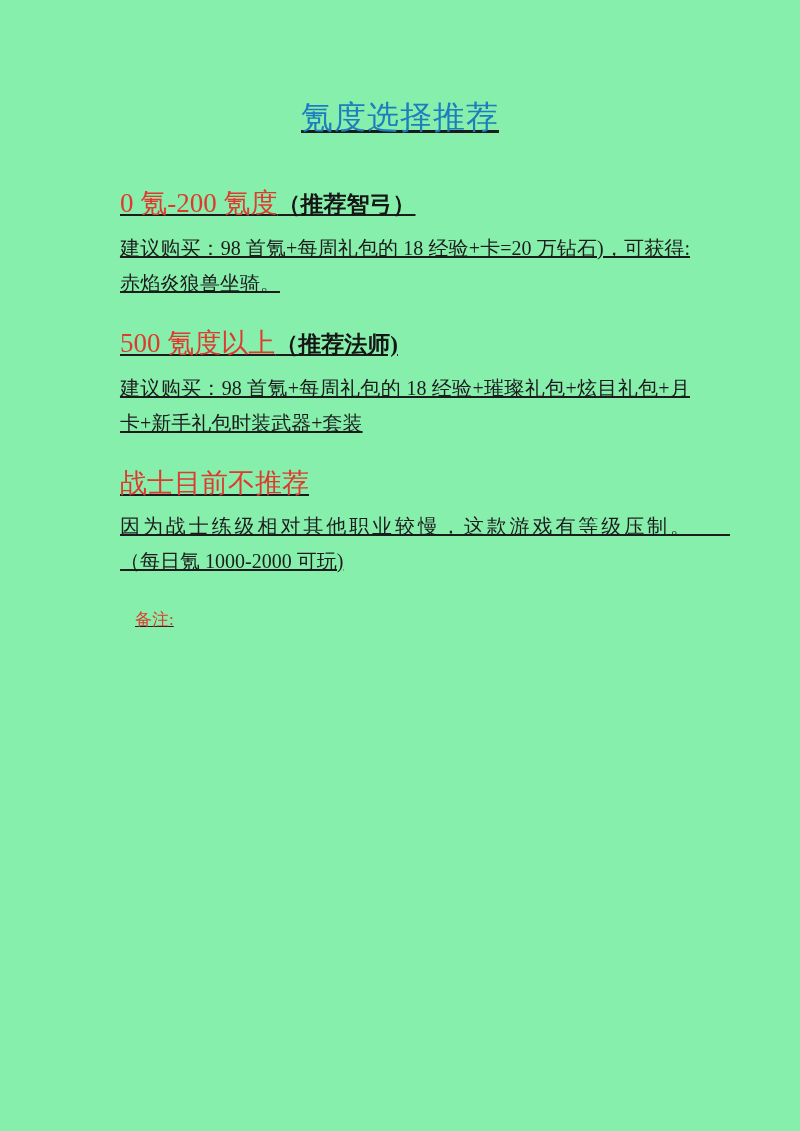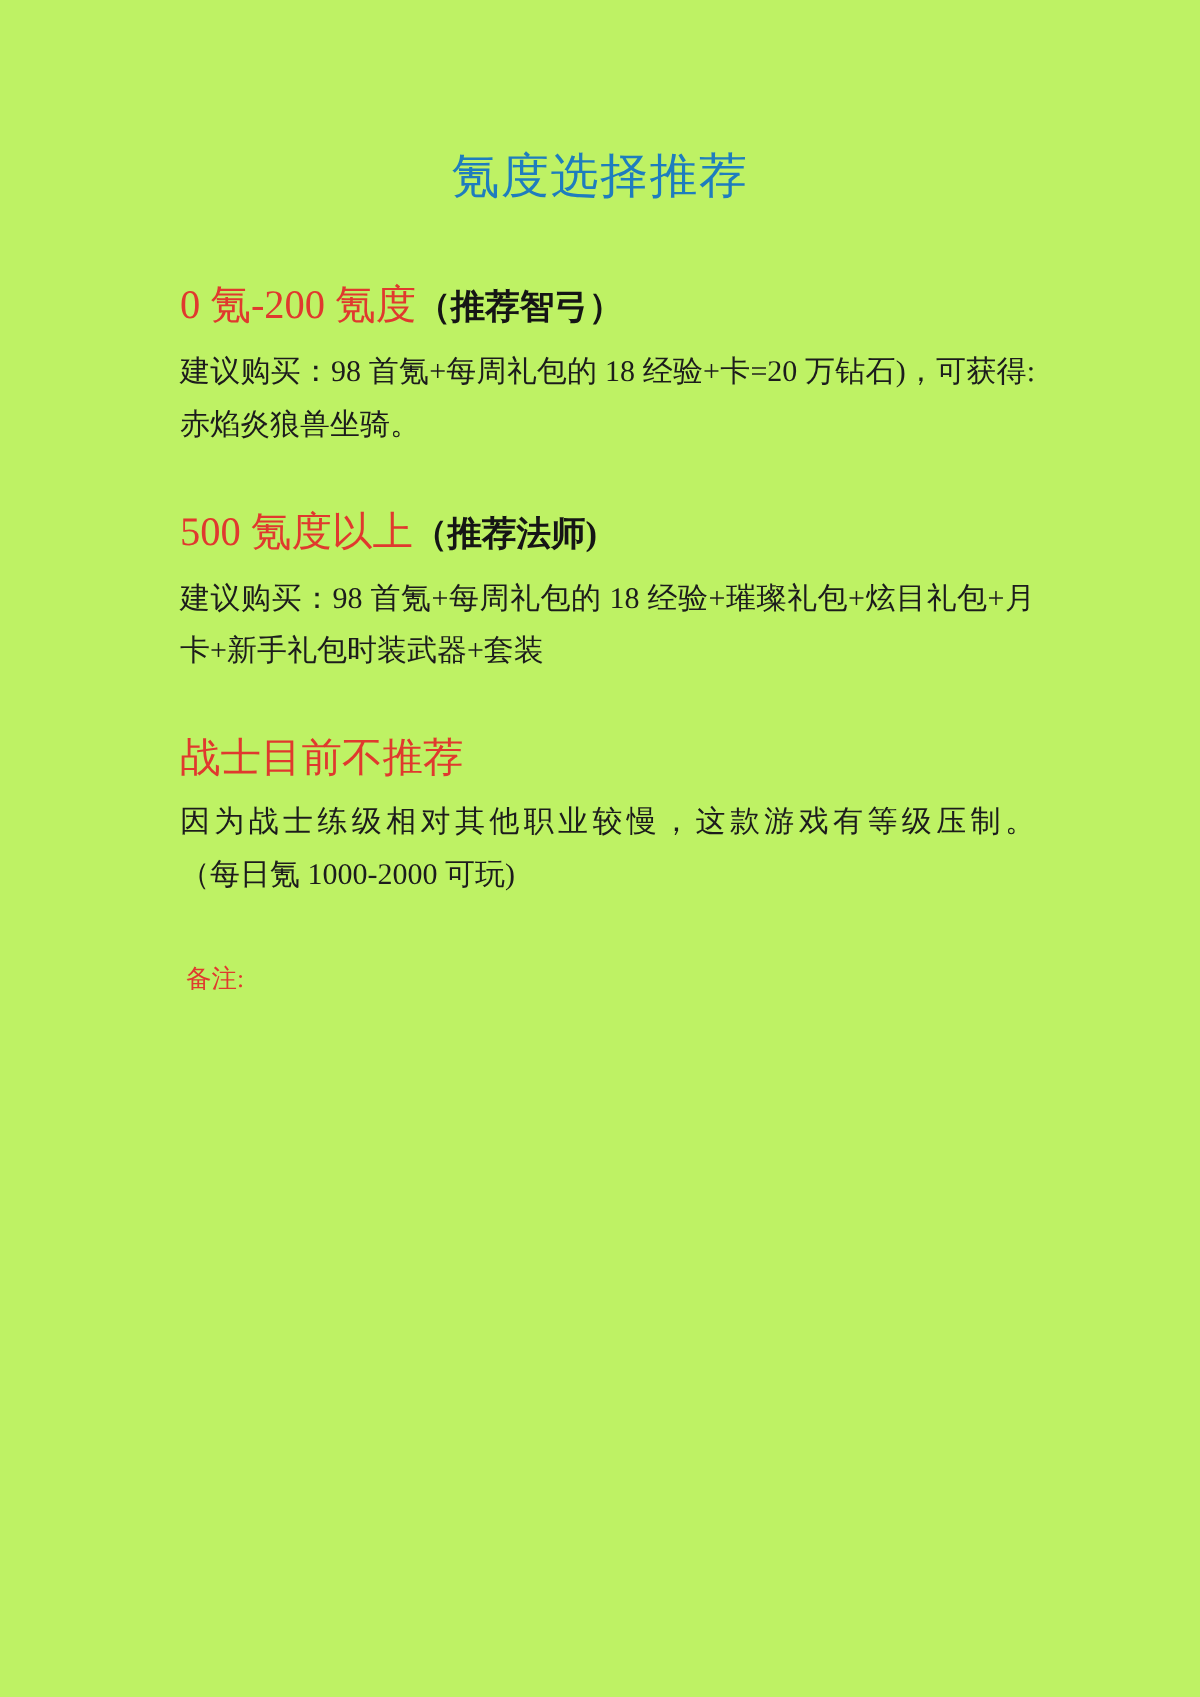--- a/index.html
+++ b/index.html
@@ -11,37 +11,38 @@
     width: 800px;
     height: 1131px;
     font-family: "Liberation Serif", "DejaVu Serif", serif;
     color: #1c1c1c;
     overflow: hidden;
   }
   .page {
     position: relative;
     width: 800px;
     height: 1131px;
-    background: #bef264;
+    background: #86efac;
+    text-decoration: underline;
   }
   .doc-title {
     margin: 0;
     padding-top: 95px;
     text-align: center;
     font-size: 32px;
     line-height: 44px;
     font-weight: 400;
     color: #1e7dbe;
     letter-spacing: 1px;
   }
   .content {
     margin-left: 120px;
     width: 570px;
   }
-  .section { margin-top: 35px; }
+  .section { margin-top: 24px; }
   .section.first { margin-top: 46px; }
   .sec-heading {
     margin: 0 0 8px 0;
     font-size: 27px;
     line-height: 36px;
     font-weight: 400;
   }
   .h-red { color: #e0392e; }
   .h-black {
     color: #151515;
@@ -55,21 +56,21 @@
     line-height: 35px;
     color: #1c1c1c;
     text-align: justify;
   }
   .notes {
     margin-top: 20px;
     color: #e0392e;
     font-size: 17px;
     line-height: 34px;
   }
-  .notes p { margin: 4px; }
+  .notes p { margin: 15px; }
 </style>
 </head>
 <body>
 
 <div class="page">
 
   <h1 class="doc-title">氪度选择推荐</h1>
 
   <div class="content">
 

